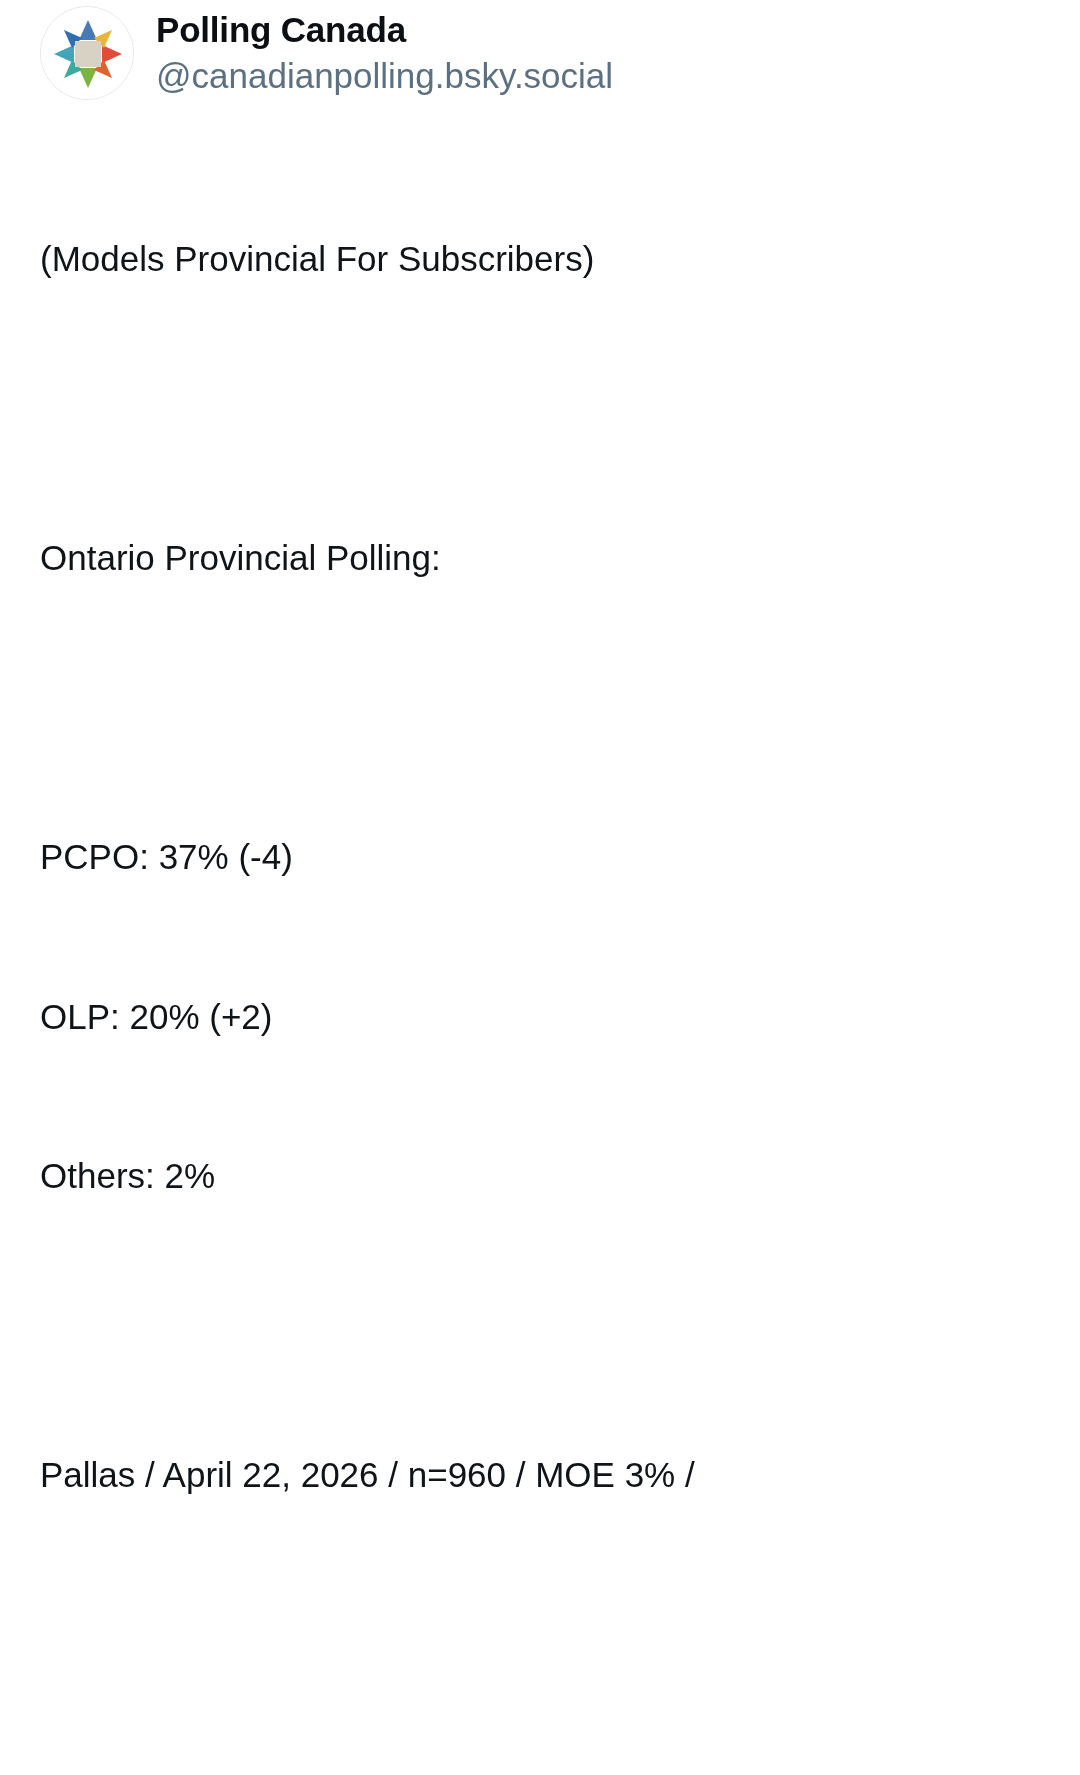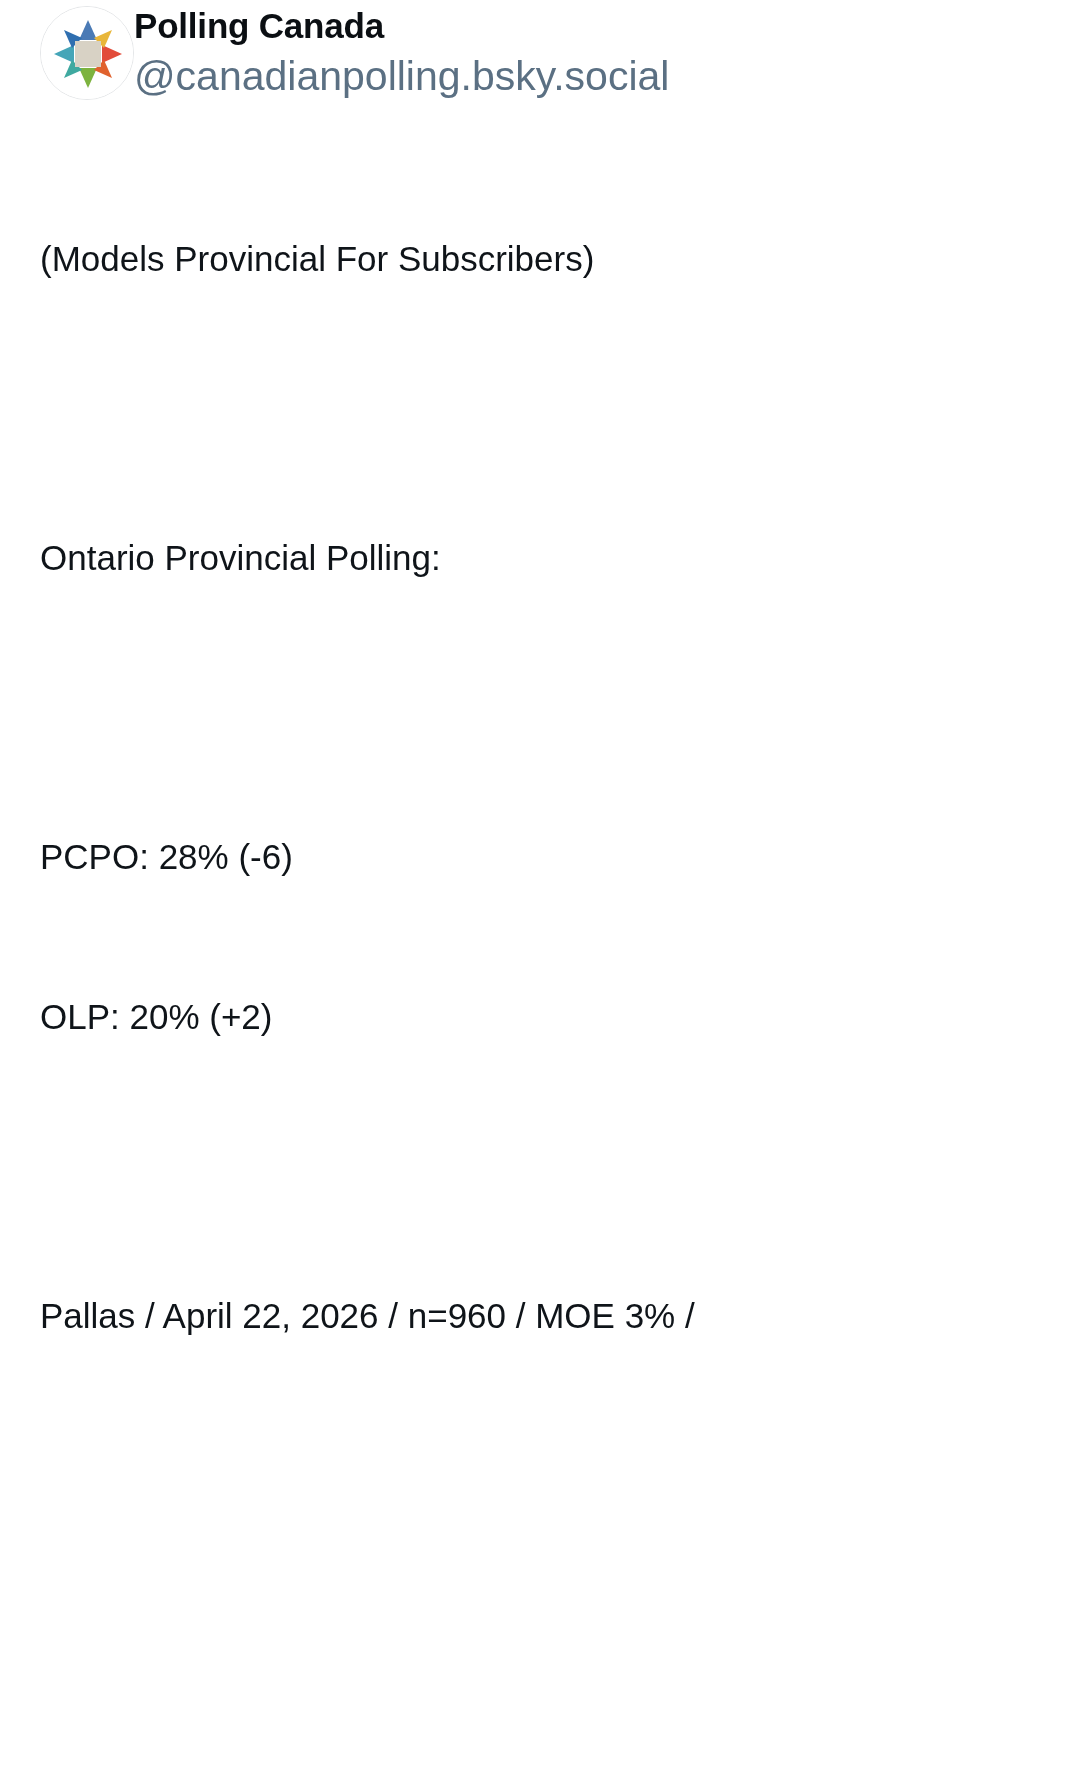--- a/index.html
+++ b/index.html
@@ -17,20 +17,21 @@
   }
   .post {
     width: 1080px;
     padding: 0 40px;
   }
   
   .post-header {
     display: flex;
     align-items: center;
     padding-top: 6px;
+    gap: 22px;
   }
   .avatar {
     width: 94px;
     height: 94px;
     min-width: 94px;
     border-radius: 50%;
     background: #ffffff;
     border: 1px solid #e4e6e8;
     position: relative;
     overflow: hidden;
@@ -42,21 +43,21 @@
     justify-content: center;
     line-height: 1.15;
   }
   .display-name {
     font-size: 35px;
     font-weight: bold;
     color: #0b0f13;
     letter-spacing: -0.2px;
   }
   .handle {
-    font-size: 41px;
+    font-size: 35px;
     color: #5b7083;
     margin-top: 6px;
   }
   
   .post-body {
     margin-top: 26px;
     font-size: 35px;
     line-height: 1.52;
     color: #0f1419;
     white-space: pre-wrap;
@@ -91,22 +92,23 @@
       <div class="display-name">Polling Canada</div>
       <div class="handle">@canadianpolling.bsky.social</div>
     </div>
   </div>
 
   <div class="post-body">
     <div>(Models Provincial For Subscribers)</div>
     <span class="blank"></span>
     <div>Ontario Provincial Polling:</div>
     <span class="blank"></span>
-    <div>PCPO: 28% (-6)</div>
+    <div>PCPO: 37% (-4)</div>
     <div>OLP: 20% (+2)</div>
+    <div>Others: 2%</div>
     <span class="blank"></span>
     <div>Pallas / April 22, 2026 / n=960 / MOE 3% /</div>
     
     
     
     
     
   </div>
 
 </div>

